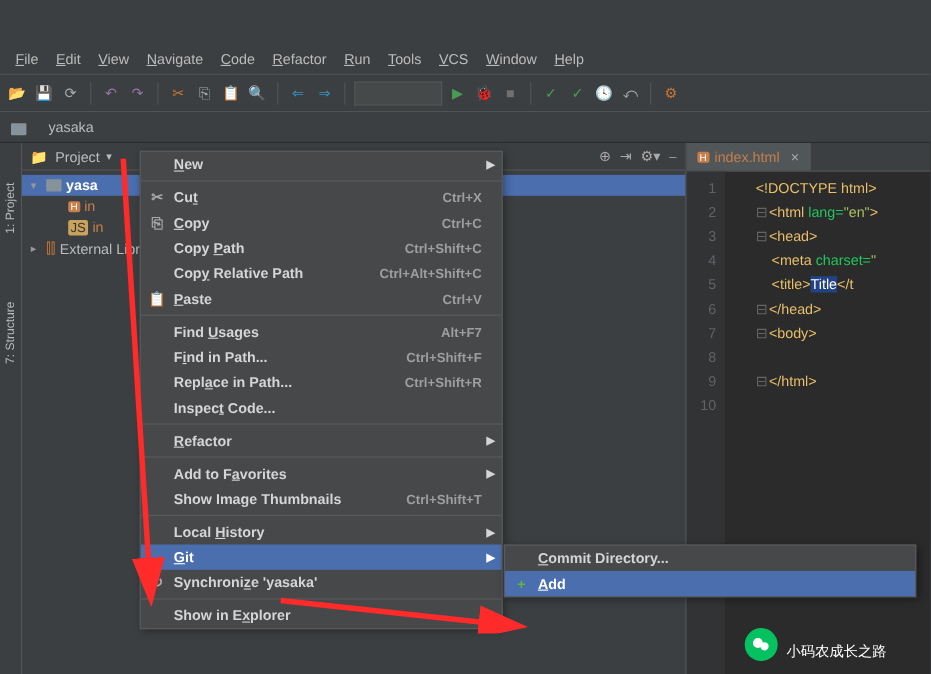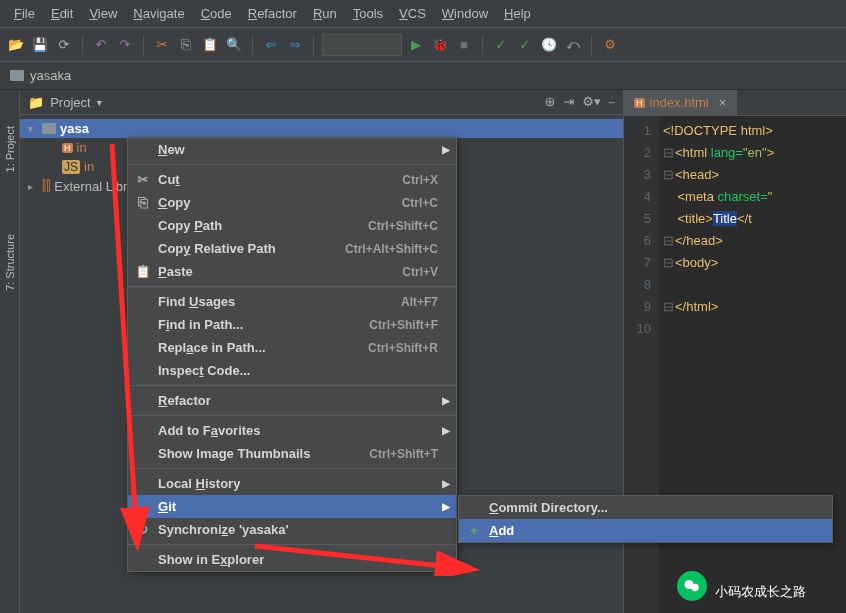--- a/index.html
+++ b/index.html
@@ -1,27 +1,27 @@
 <!DOCTYPE html>
 <html><head>
 <meta charset="utf-8">
 <style>
 * { margin: 0; padding: 0; box-sizing: border-box; font-family: "Segoe UI", sans-serif; font-size: 13px; }
 body { background: #3c3f41; color: #bbbbbb; width: 846px; height: 613px; overflow: hidden; position: relative; }
 
 .menubar { display: flex; background: #3c3f41; border-bottom: 1px solid #555; padding: 4px 8px; gap: 4px; }
-.menubar span { padding: 2px 6px; color: #bbbbbb; cursor: pointer; }
+.menubar span { padding: 2px 6px; color: #bbbbbb; cursor: pointer; margin-top: 40px; }
 .menubar span u { text-decoration: underline; }
 
 .toolbar { display: flex; align-items: center; background: #3c3f41; border-bottom: 1px solid #555; padding: 4px 6px; gap: 4px; height: 34px; }
 .toolbar .ico { width: 20px; height: 20px; display: flex; align-items: center; justify-content: center; color: #aaa; }
 .toolbar .sep { width: 1px; height: 20px; background: #555; margin: 0 4px; }
 .toolbar .box { width: 80px; height: 22px; border: 1px solid #555; background: #45494a; }
 
-.breadcrumb { display: flex; align-items: center; padding: 6px 10px; gap: 6px; background: #3c3f41; border-bottom: 1px solid #2b2b2b; }
+.breadcrumb { display: flex; align-items: flex-end; padding: 6px 10px; gap: 20px; background: #3c3f41; border-bottom: 1px solid #2b2b2b; }
 .folder-ico { width: 14px; height: 11px; background: #87939a; border-radius: 1px; }
 
 .main { display: flex; height: calc(100% - 90px); }
 .sidebar-left { width: 20px; background: #3c3f41; border-right: 1px solid #555; display: flex; flex-direction: column; align-items: center; gap: 50px; padding-top: 30px; }
 .sidebar-tab { writing-mode: vertical-rl; transform: rotate(180deg); font-size: 11px; color: #bbb; padding: 6px 2px; }
 
 .project-panel { width: 604px; background: #3c3f41; border-right: 1px solid #555; position: relative; }
 .panel-header { display: flex; align-items: center; justify-content: space-between; padding: 4px 8px; border-bottom: 1px solid #555; background: #3c3f41; }
 .panel-header-left { display: flex; align-items: center; gap: 6px; }
 .panel-header-right { display: flex; gap: 8px; color: #aaa; }
@@ -33,21 +33,21 @@
 .caret { font-size: 10px; color: #999; width: 10px; }
 
 .editor-panel { flex: 1; background: #2b2b2b; display: flex; flex-direction: column; }
 .editor-tabs { display: flex; background: #3c3f41; border-bottom: 1px solid #555; }
 .editor-tab { display: flex; align-items: center; padding: 5px 10px; gap: 5px; background: #515658; color: #c67e4a; border-right: 1px solid #555; }
 .editor-tab .close { color: #aaa; margin-left: 5px; }
 .editor-body { display: flex; flex: 1; font-family: Consolas, monospace; font-size: 13px; }
 .gutter { background: #313335; color: #606366; text-align: right; padding: 4px 8px 4px 4px; width: 35px; }
 .gutter div { height: 22px; line-height: 22px; }
 .code { padding: 4px 4px; flex: 1; }
-.code-line { height: 22px; line-height: 22px; white-space: pre; }
+.code-line { height: 22px; line-height: 22px; white-space: pre; margin-left: 24px; }
 .tag-bracket { color: #e8bf6a; }
 .tag-name { color: #e8bf6a; }
 .attr-name { color: #22c55e; }
 .attr-val { color: #a5c261; }
 .doctype { color: #e8bf6a; }
 .fold { color: #666; display:inline-block; width:12px; }
 .title-text { background: #214283; color: #fff; }
 
 .context-menu { position: absolute; background: #46484a; border: 1px solid #5a5c5e; box-shadow: 2px 2px 8px rgba(0,0,0,0.4); min-width: 330px; z-index: 100; }
 .context-menu .item { display: flex; align-items: center; justify-content: space-between; padding: 4px 18px 4px 30px; color: #d5d5d5; position: relative; }

